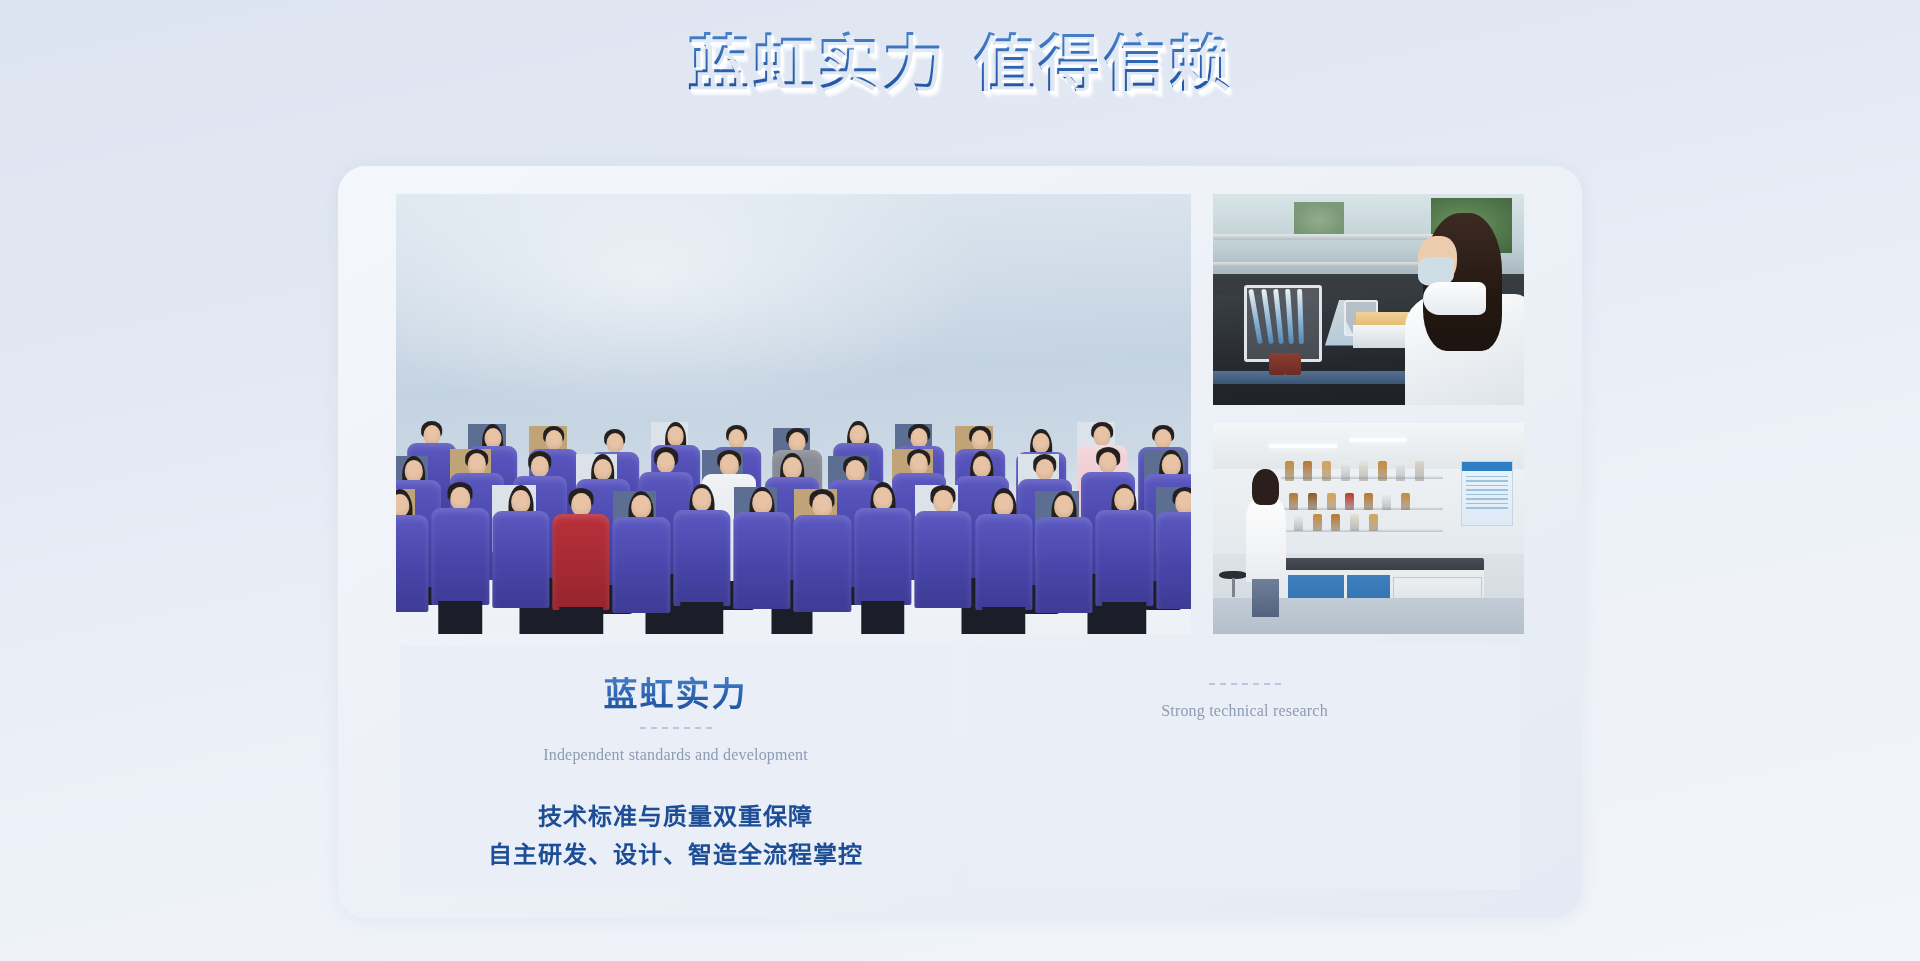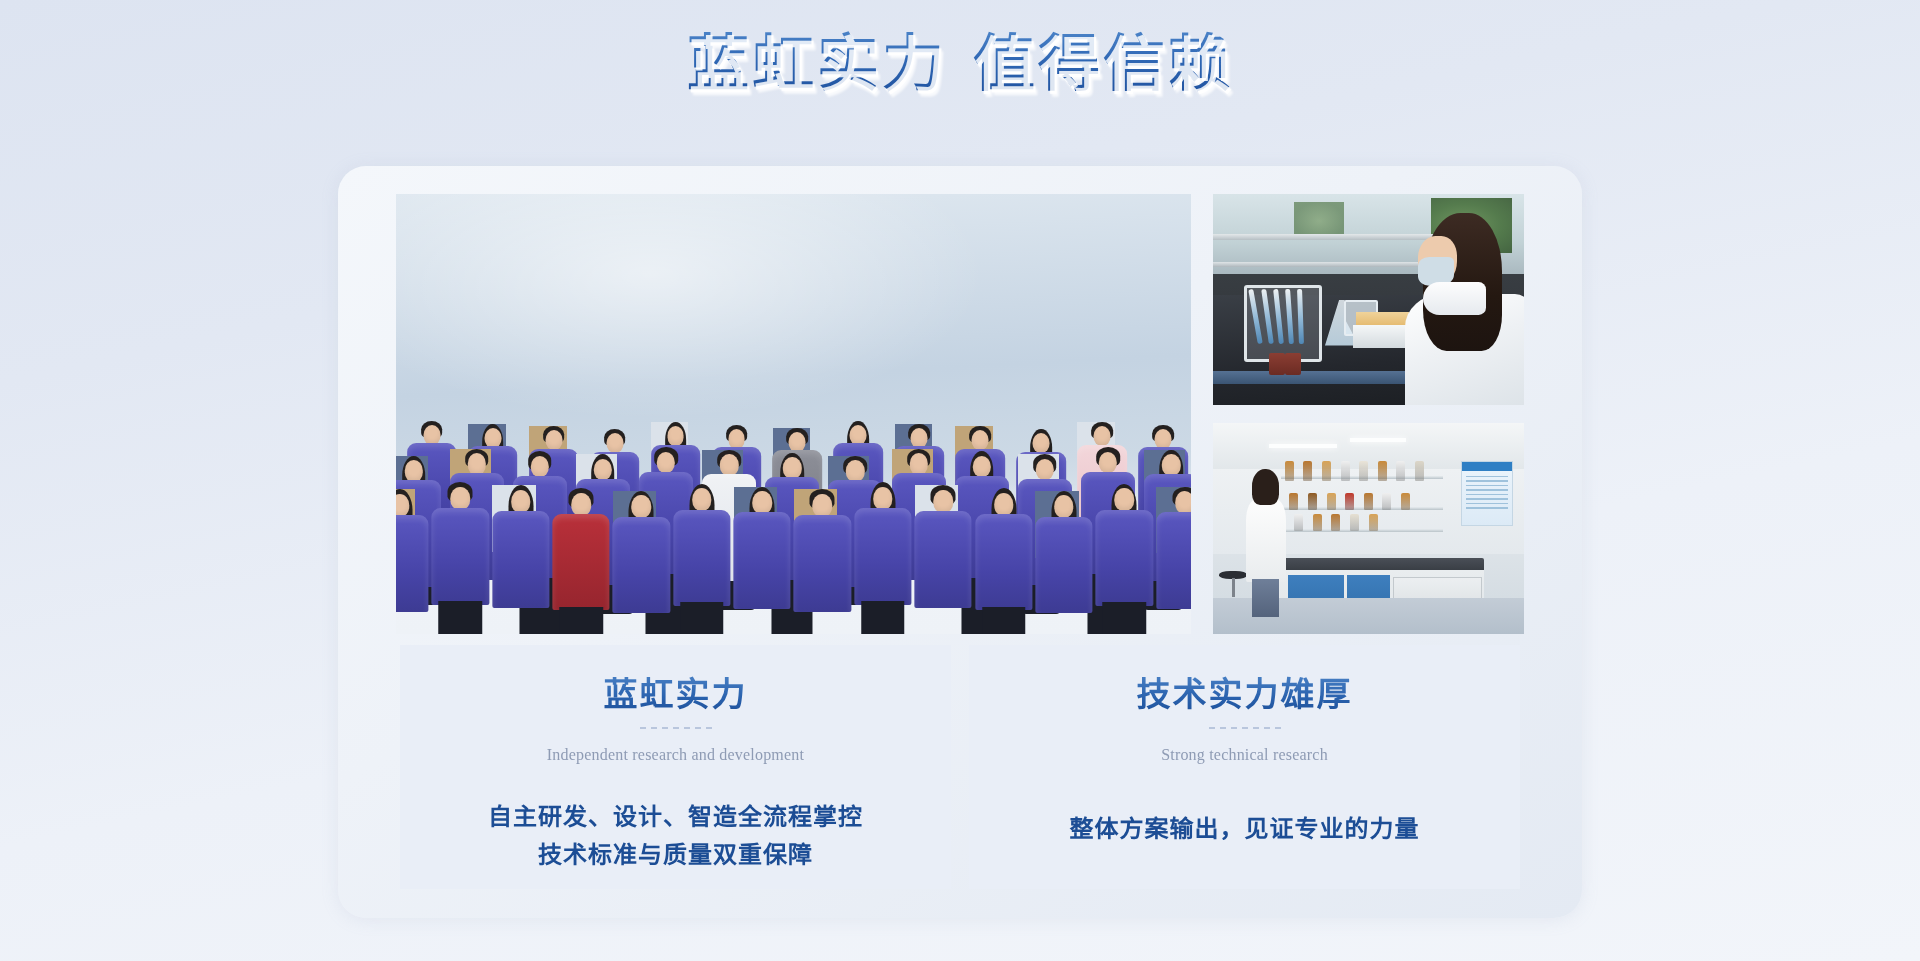--- a/index.html
+++ b/index.html
@@ -659,39 +659,35 @@
         <h2 class="card-title">蓝虹实力</h2>
         <div class="divider">
             <i></i>
             <i></i>
             <i></i>
             <i></i>
             <i></i>
             <i></i>
             <i></i>
           </div>
-        <p class="card-en">Independent research and development</p>
+        <p class="card-en">Independent standards and development</p>
         <div class="card-desc">
+          <span>技术标准与质量双重保障</span>
           <span>自主研发、设计、智造全流程掌控</span>
-          <span>技术标准与质量双重保障</span>
         </div>
       </div>
 
       <div class="card">
-        <h2 class="card-title">技术实力雄厚</h2>
         <div class="divider">
             <i></i>
             <i></i>
             <i></i>
             <i></i>
             <i></i>
             <i></i>
             <i></i>
           </div>
         <p class="card-en">Strong technical research</p>
-        <div class="card-desc single">
-          <span>整体方案输出，见证专业的力量</span>
-        </div>
       </div>
 
     </div>
   </div>
 </div>
 
 </body></html>

